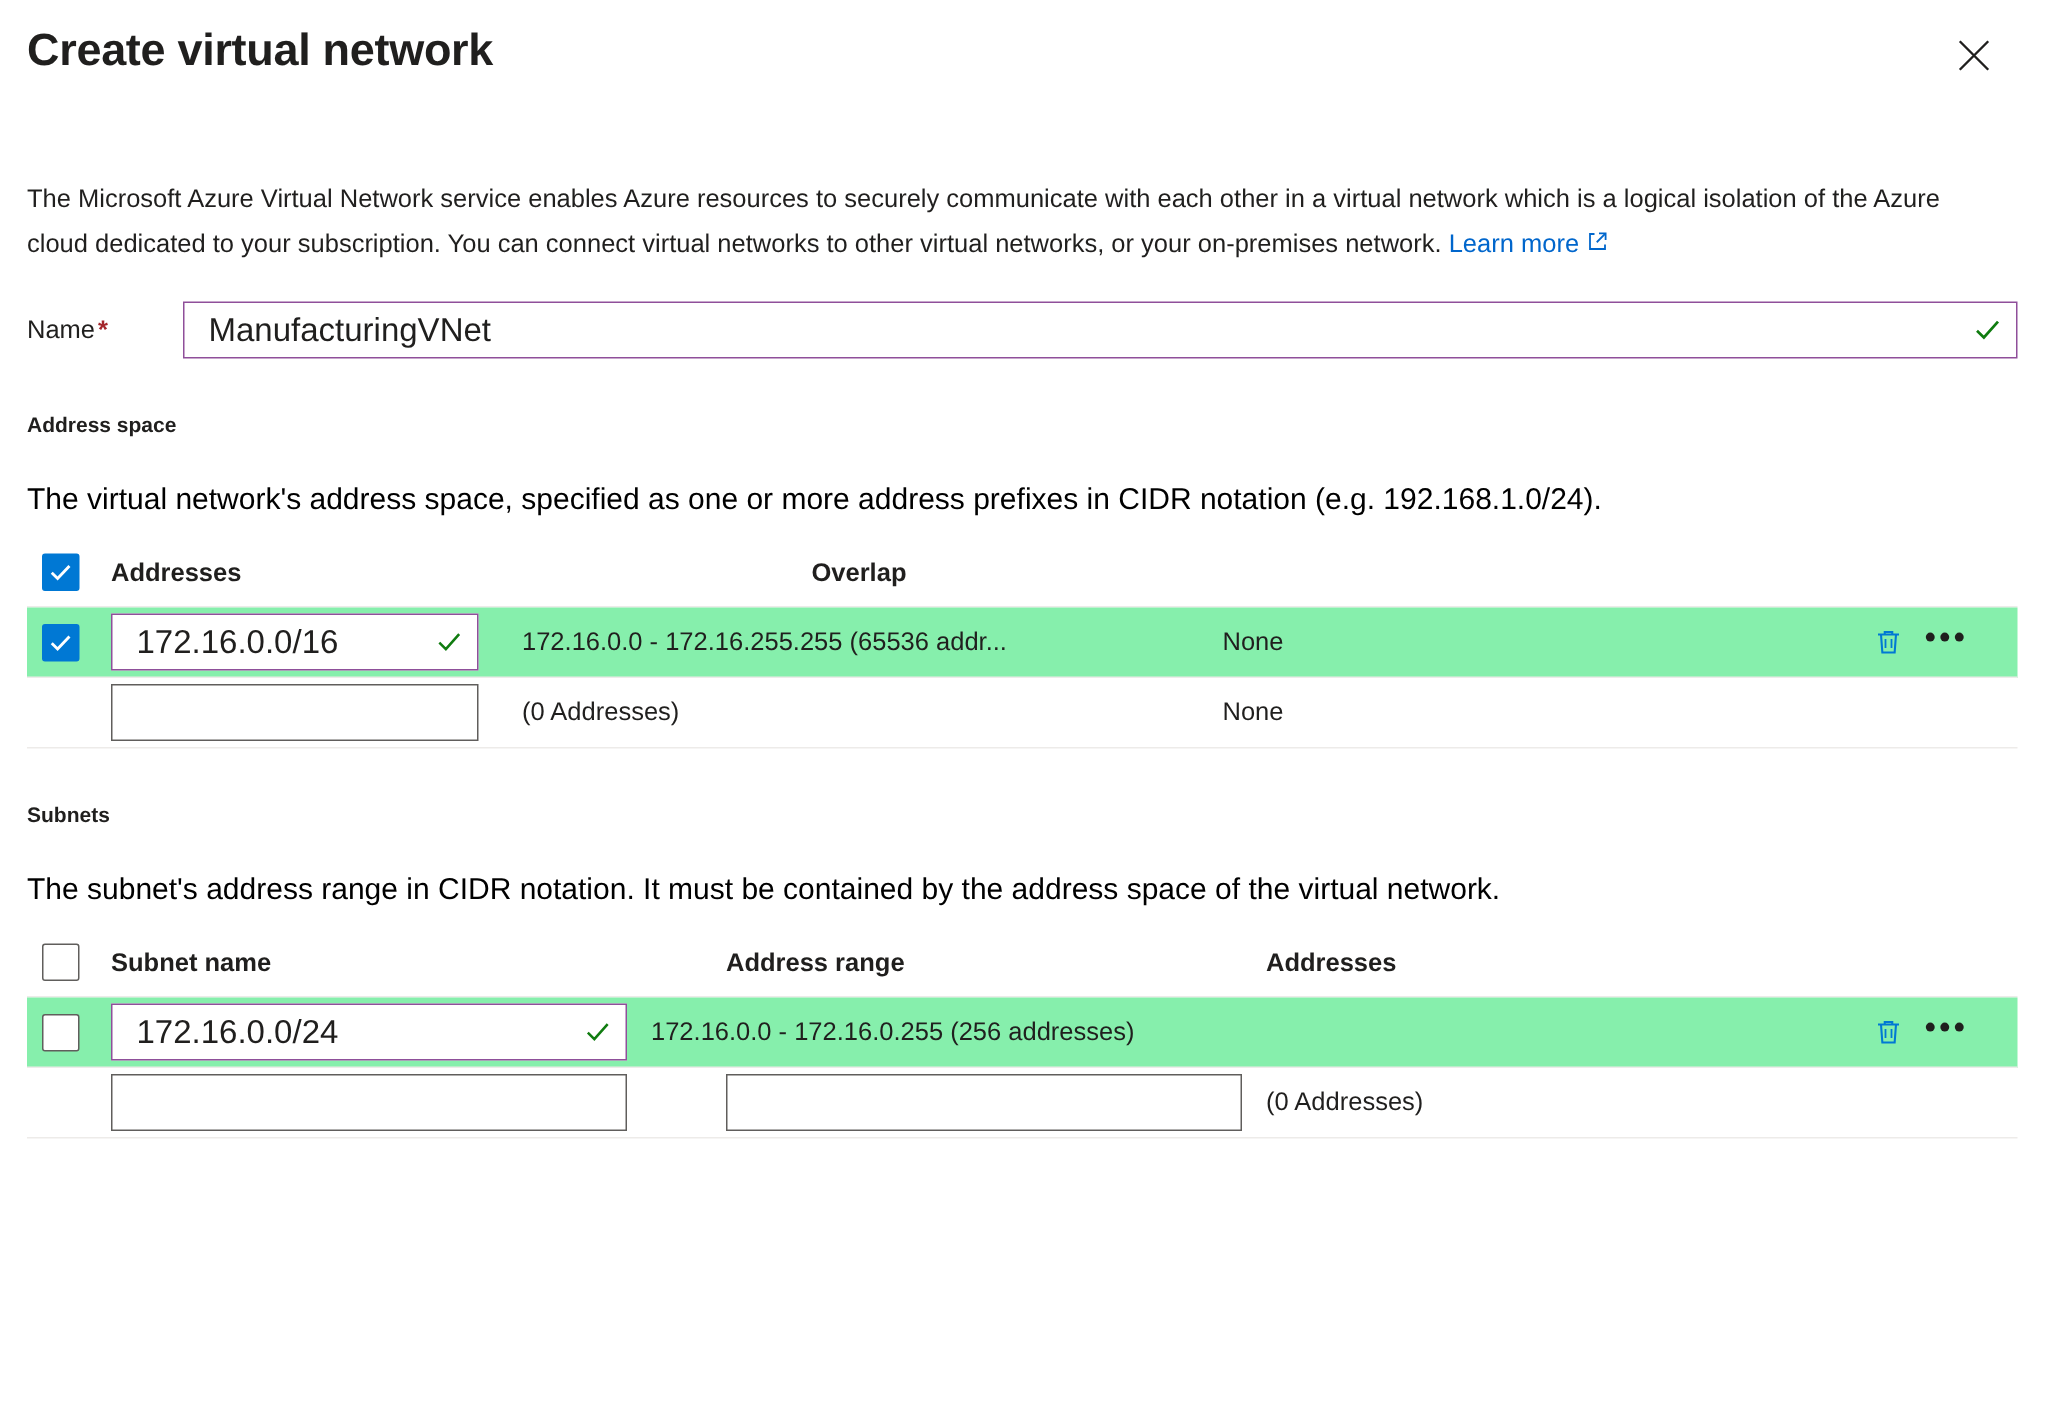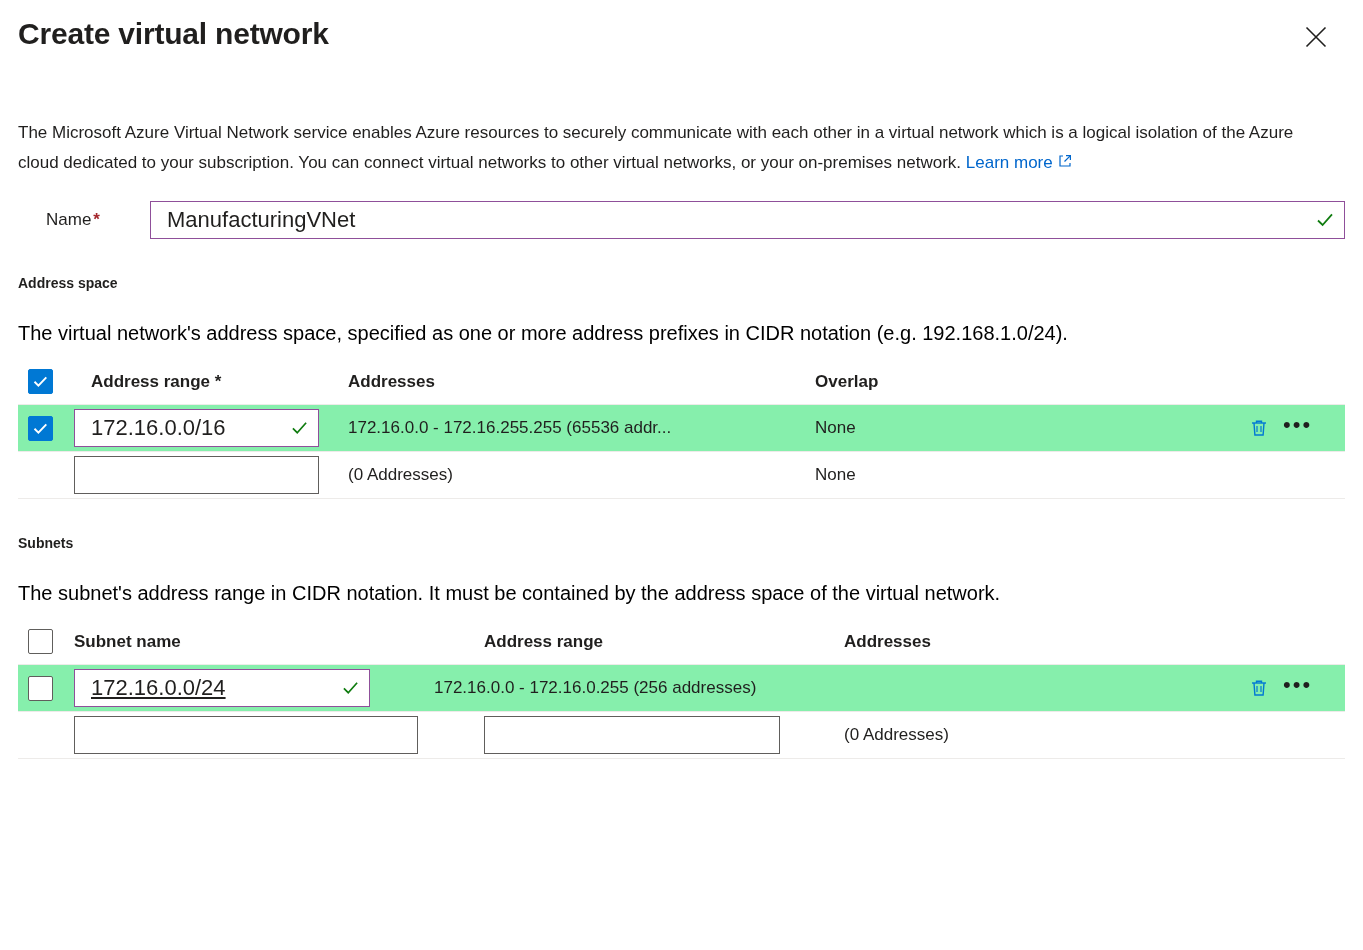--- a/index.html
+++ b/index.html
@@ -67,21 +67,20 @@
   .name-row {
     display: flex;
     align-items: center;
     margin-top: 23px;
   }
   .name-label {
     font-size: 17px;
     color: #201f1e;
     width: 104px;
     flex: 0 0 104px;
-    margin-left: 28px;
   }
   .req {
     color: #a4262c;
     font-weight: 600;
     margin-left: 2px;
   }
   .field {
     position: relative;
     height: 38px;
     border: 1px solid #8f4f9a;
@@ -186,21 +185,21 @@
 
   .as-input { width: 245px; }
   .as-c1.inputcell { padding-left: 56px; }
 
   
   .sn-c1 { flex: 0 0 410px; padding-left: 19px; }
   .sn-c2 { flex: 0 0 360px; }
   .sn-c3 { flex: 1 1 auto; }
   .sn-actions { flex: 0 0 96px; display: flex; align-items: center; gap: 14px; }
   .sn-input-name { width: 344px; }
-  .sn-input-range { width: 296px; text-decoration: underline; }
+  .sn-input-range { width: 344px; }
 
   .icon-btn {
     cursor: pointer;
     line-height: 0;
     color: #0078d4;
   }
   .ellipsis-btn {
     cursor: pointer;
     font-size: 22px;
     line-height: 14px;
@@ -251,21 +250,20 @@
   <div class="section-desc">The virtual network's address space, specified as one or more address prefixes in CIDR notation (e.g. 192.168.1.0/24).</div>
 
   <div class="grid-head">
     <div class="cb-cell">
       <div class="cbox checked">
         <svg width="17" height="17" viewBox="0 0 17 17">
             <path d="M2.5 8.8 L6.4 12.6 L14.3 4.3" stroke="#ffffff" stroke-width="1.9" fill="none"></path>
           </svg>
       </div>
     </div>
-    <div class="as-c1 col-head">Address range *</div>
     <div class="as-c2 col-head">Addresses</div>
     <div class="as-c3 col-head">Overlap</div>
     <div class="as-actions"></div>
   </div>
 
   <div class="grid-row shaded">
     <div class="cb-cell">
       <div class="cbox checked">
         <svg width="17" height="17" viewBox="0 0 17 17">
             <path d="M2.5 8.8 L6.4 12.6 L14.3 4.3" stroke="#ffffff" stroke-width="1.9" fill="none"></path>

